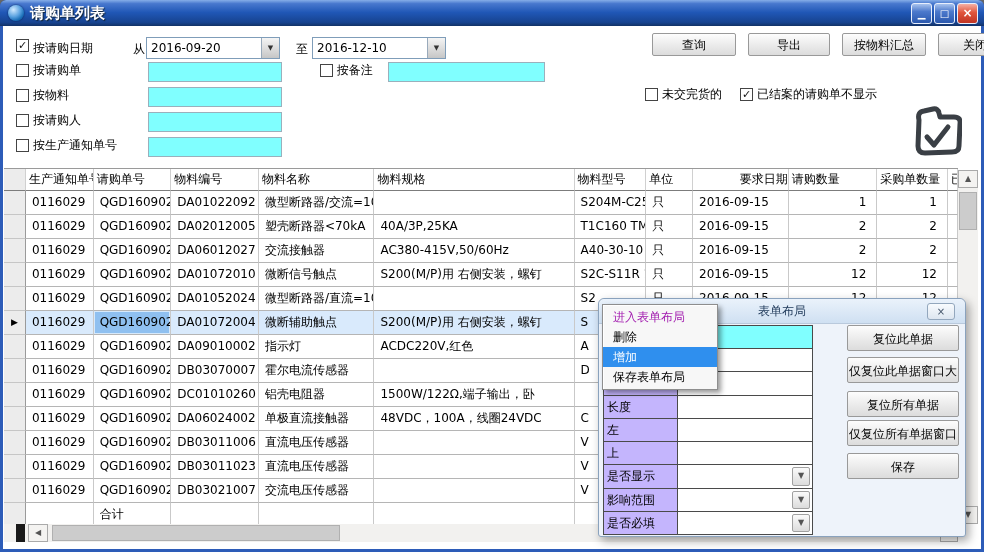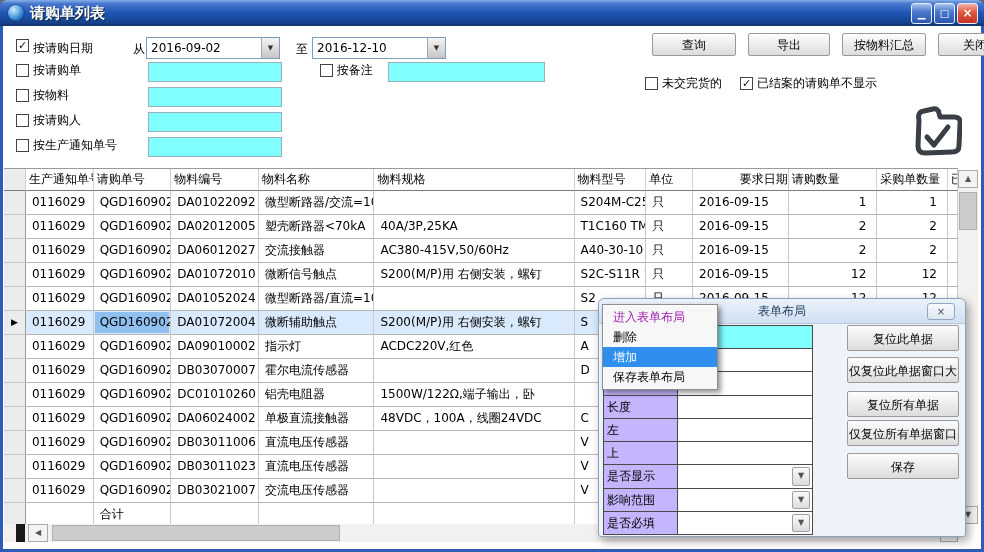--- a/index.html
+++ b/index.html
@@ -33,21 +33,21 @@
   #action-buttons{position:absolute;left:628px;top:33px;display:flex;gap:12px;padding-left:24px;}
   .btn{height:23px;line-height:23px;text-align:center;border:1px solid #999;border-radius:2px;box-sizing:border-box;
       background:linear-gradient(180deg,#fdfdfd,#ececec 50%,#dcdcdc);cursor:default;}
   
   #filter-list{position:absolute;left:16px;top:62px;}
   .frow{position:relative;height:25px;width:290px;}
   .frow .lbl{margin-left:4px;vertical-align:middle;}
   .frow .cyan{position:absolute;left:132px;top:0;width:134px;height:20px;}
   #remark-filter{position:absolute;left:320px;top:62px;height:25px;width:260px;}
   #remark-filter .cyan{position:absolute;left:68px;top:0;width:157px;height:20px;}
-  #flag-list{position:absolute;left:0;top:75px;right:0;height:20px;padding-left:36px;}
+  #flag-list{position:absolute;left:0;top:86px;right:0;height:20px;padding-left:36px;}
   .flag{position:absolute;top:0;white-space:nowrap;}
   .flag .lbl{margin-left:4px;}
   
   #folder-icon{position:absolute;left:912px;top:104px;}
   
   #table-wrap{position:absolute;left:4px;top:168px;width:954px;height:356px;border-top:1px solid #9a9a9a;overflow:hidden;}
   .hrow{display:flex;height:22px;}
   .th{box-sizing:border-box;height:22px;line-height:21px;padding-left:3px;border-bottom:1px solid #7c7c7c;
       border-right:1px solid #d0d0d0;overflow:hidden;white-space:nowrap;background:#fff;}
   .th.sel,.tsel{background:#ececec;}
@@ -112,21 +112,21 @@
       <span class="tb-btn close">×</span>
     </span>
   </div>
 
   <div class="client"></div>
 
   <span class="f-abs cb" style="left:16px;top:39px;">✓</span>
   <span class="f-abs lbl" style="left:33px;top:40px;">按请购日期</span>
   <span class="f-abs lbl" style="left:133px;top:41px;">从</span>
   <span class="combo" style="left:146px;top:37px;">
-    <span class="val">2016-09-02</span>
+    <span class="val">2016-09-20</span>
     <span class="arrow">▼</span>
   </span>
   <span class="f-abs lbl" style="left:296px;top:41px;">至</span>
   <span class="combo" style="left:312px;top:37px;">
     <span class="val">2016-12-10</span>
     <span class="arrow">▼</span>
   </span>
 
   <div id="action-buttons">
       <div class="btn" style="width: 84px;">查询</div>

